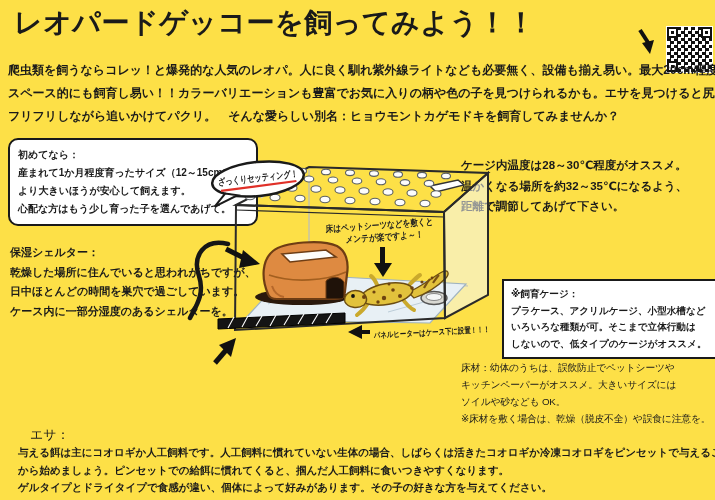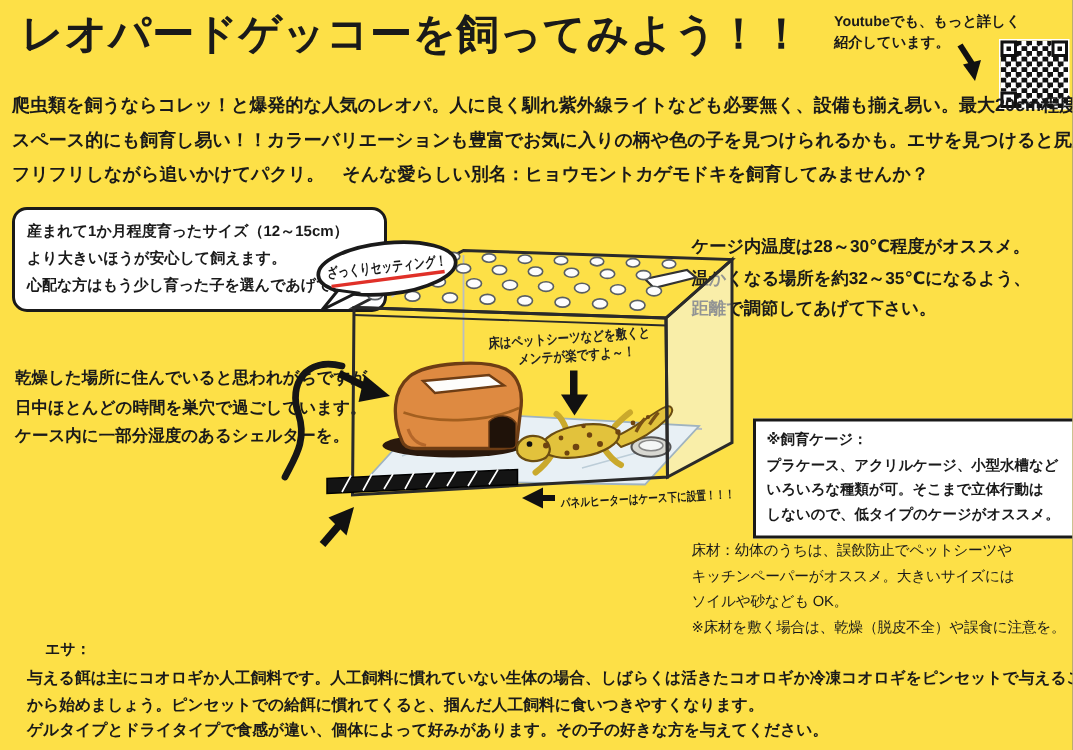--- a/index.html
+++ b/index.html
@@ -12,39 +12,37 @@
   .yt-arrow{left:636px;top:27px;}
   .qr{left:667px;top:27px;width:45px;height:45px;background:repeating-conic-gradient(#111 0% 25%,#fff 0% 50%);background-size:7px 7px;outline:1px solid #fff;}
   .qr .f{position:absolute;width:11px;height:11px;border:2px solid #111;background:#fff;box-sizing:border-box;}
   .qr .f i{position:absolute;left:2px;top:2px;width:3px;height:3px;background:#111;display:block;}
   .qr .tl{left:0;top:0}.qr .tr{right:0;top:0}.qr .bl{left:0;bottom:0}
   .intro{left:8px;top:59px;font-size:12px;font-weight:700;line-height:23px;}
   .box1{left:8px;top:138px;width:230px;border:2.5px solid #1a1a1a;border-radius:10px;padding:6px 8px;
         font-size:10px;font-weight:700;line-height:18px;background:#fff;}
   .shelter{left:10px;top:243px;font-size:11px;font-weight:700;line-height:19.5px;}
   .panel{left:12px;top:356px;font-size:10.4px;font-weight:700;line-height:17.5px;}
-  .esa-t{left:30px;top:426px;font-size:10px;font-weight:700;}
+  .esa-t{left:30px;top:426px;font-size:13px;font-weight:400;}
   .esa-b{left:18px;top:444px;font-size:10.5px;font-weight:700;line-height:17.5px;}
   .hoon{left:461px;top:137px;width:254px;font-weight:700;}
   .hoon .p1{font-size:9.8px;line-height:18px;letter-spacing:-.2px;}
   .hoon .p2{font-size:11.5px;line-height:20.5px;margin-top:18px;}
   .box2{left:502px;top:279px;width:206px;border:2px solid #1a1a1a;padding:5px 7px;
         font-size:9.6px;font-weight:700;line-height:16.5px;background:#fff;}
   .substrate{left:461px;top:359px;font-size:9.8px;font-weight:400;line-height:17px;letter-spacing:-.2px;}
   .cage{left:188px;top:126px;width:312px;height:252px;overflow:visible;}
 </style>
 </head>
 <body>
 
 <div class="page">
 
   <div class="abs title">レオパードゲッコーを飼ってみよう！！</div>
 
-  <div class="abs yt">Youtubeでも、もっと詳しく
-紹介しています。</div>
   <svg class="abs yt-arrow" width="22" height="30">
     <line x1="4" y1="3" x2="13" y2="17" stroke="#111" stroke-width="4"></line>
     <polygon points="6,16 18,13 14,27" fill="#111"></polygon>
   </svg>
   <div class="abs qr">
     <span class="f tl">
         <i></i>
       </span>
     <span class="f tr">
         <i></i>
@@ -52,26 +50,28 @@
     <span class="f bl">
         <i></i>
       </span>
   </div>
 
   <div class="abs intro pre">爬虫類を飼うならコレッ！と爆発的な人気のレオパ。人に良く馴れ紫外線ライトなども必要無く、設備も揃え易い。最大20cm程度なので
 スペース的にも飼育し易い！！カラーバリエーションも豊富でお気に入りの柄や色の子を見つけられるかも。エサを見つけると尻尾を
 フリフリしながら追いかけてパクリ。　そんな愛らしい別名：ヒョウモントカゲモドキを飼育してみませんか？</div>
 
   <div class="abs box1">
+    <div>初めてなら：</div>
     <div class="pre">産まれて1か月程度育ったサイズ（12～15cm）
 より大きいほうが安心して飼えます。
 心配な方はもう少し育った子を選んであげて。</div>
   </div>
 
   <div class="abs shelter">
+    <div>保湿シェルター：</div>
     <div class="pre">乾燥した場所に住んでいると思われがちですが、
 日中ほとんどの時間を巣穴で過ごしています。
 ケース内に一部分湿度のあるシェルターを。</div>
   </div>
 
 
   <div class="abs esa-t">エサ：</div>
   <div class="abs esa-b pre">与える餌は主にコオロギか人工飼料です。人工飼料に慣れていない生体の場合、しばらくは活きたコオロギか冷凍コオロギをピンセットで与えること
 から始めましょう。ピンセットでの給餌に慣れてくると、掴んだ人工飼料に食いつきやすくなります。
 ゲルタイプとドライタイプで食感が違い、個体によって好みがあります。その子の好きな方を与えてください。</div>

